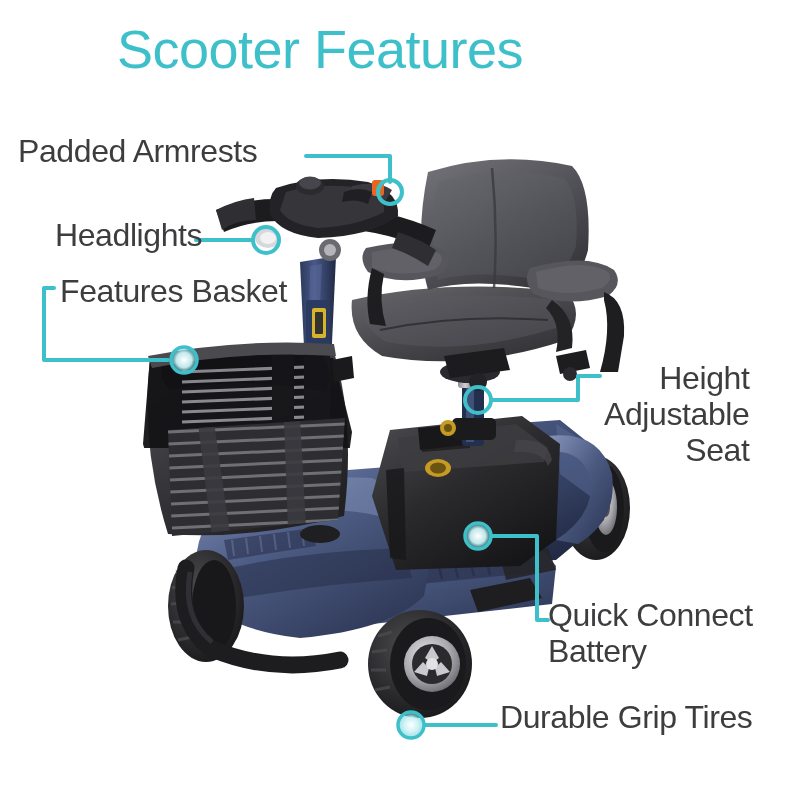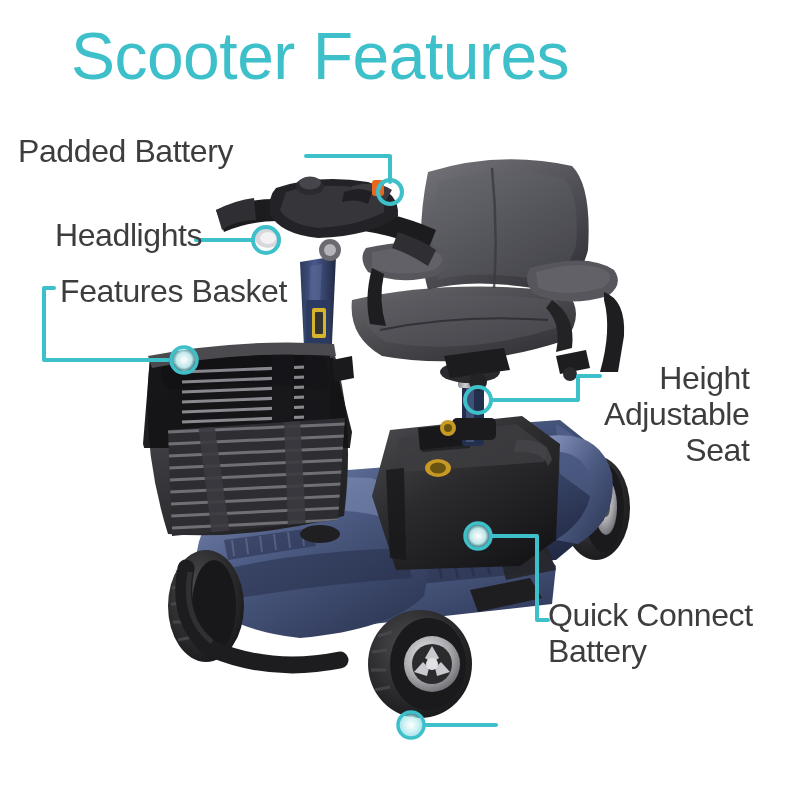--- a/index.html
+++ b/index.html
@@ -14,21 +14,21 @@
     background: #ffffff;
     overflow: hidden;
     font-family: "Liberation Sans", sans-serif;
   }
   #title {
     position: absolute;
     top: 18px;
     left: 0;
     width: 640px;
     text-align: center;
-    font-size: 66px;
+    font-size: 54px;
     font-weight: 400;
     letter-spacing: -0.5px;
     color: #3ec0ca;
     font-family: "Liberation Sans", sans-serif;
   }
   .callout-label {
     position: absolute;
     color: #3d3d3f;
     font-size: 32px;
     font-weight: 400;
@@ -374,27 +374,28 @@
       <circle cx="478" cy="536" r="13" fill="none" stroke="#3ec0ca" stroke-width="3.5"></circle>
     </g>
 
     <g>
       <path d="M425,725 L496,725" stroke="#3ec0ca" stroke-width="4" fill="none" stroke-linecap="round"></path>
       <circle cx="411" cy="725" r="14" fill="url(#markerGlow)"></circle>
       <circle cx="411" cy="725" r="13" fill="none" stroke="#3ec0ca" stroke-width="3.5"></circle>
     </g>
   </svg>
 
-  <div class="callout-label lbl-armrests">Padded Battery</div>
+  <div class="callout-label lbl-armrests">Padded Armrests</div>
 
   <div class="callout-label lbl-headlights">Headlights</div>
 
   <div class="callout-label lbl-basket">Features Basket</div>
 
   <div class="callout-label lbl-height">Height
 Adjustable
 Seat</div>
 
   <div class="callout-label lbl-battery">Quick Connect
 Battery</div>
 
+  <div class="callout-label lbl-tires">Durable Grip Tires</div>
 
 </div>
 
 </body></html>

